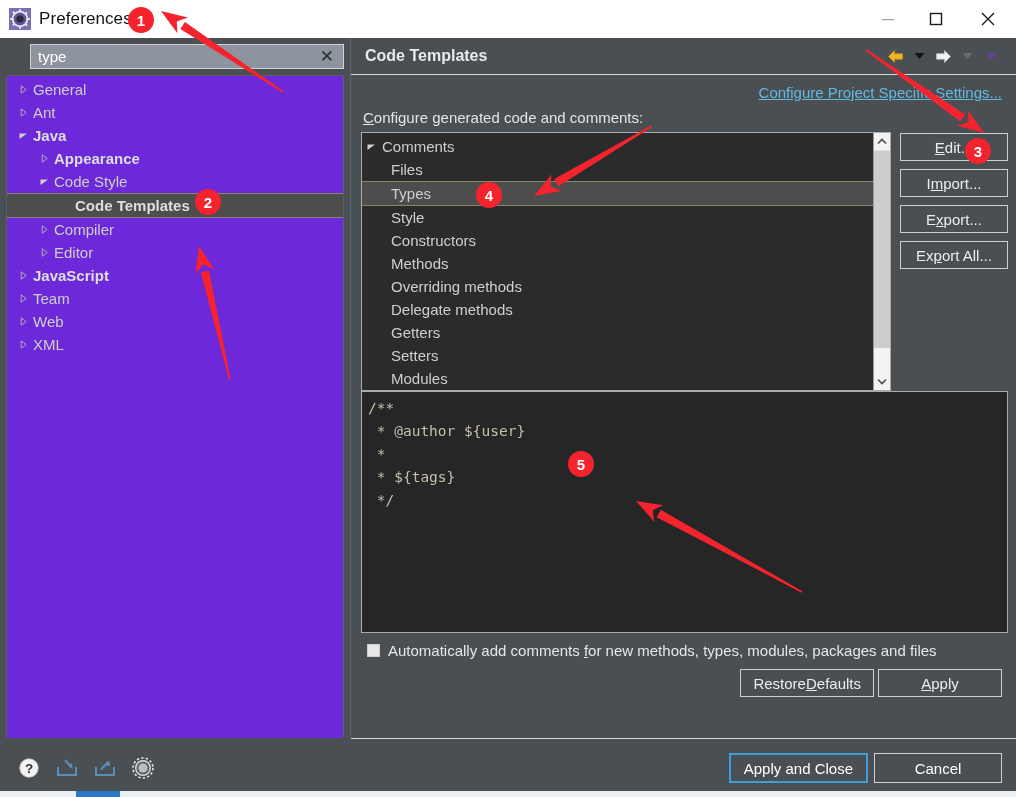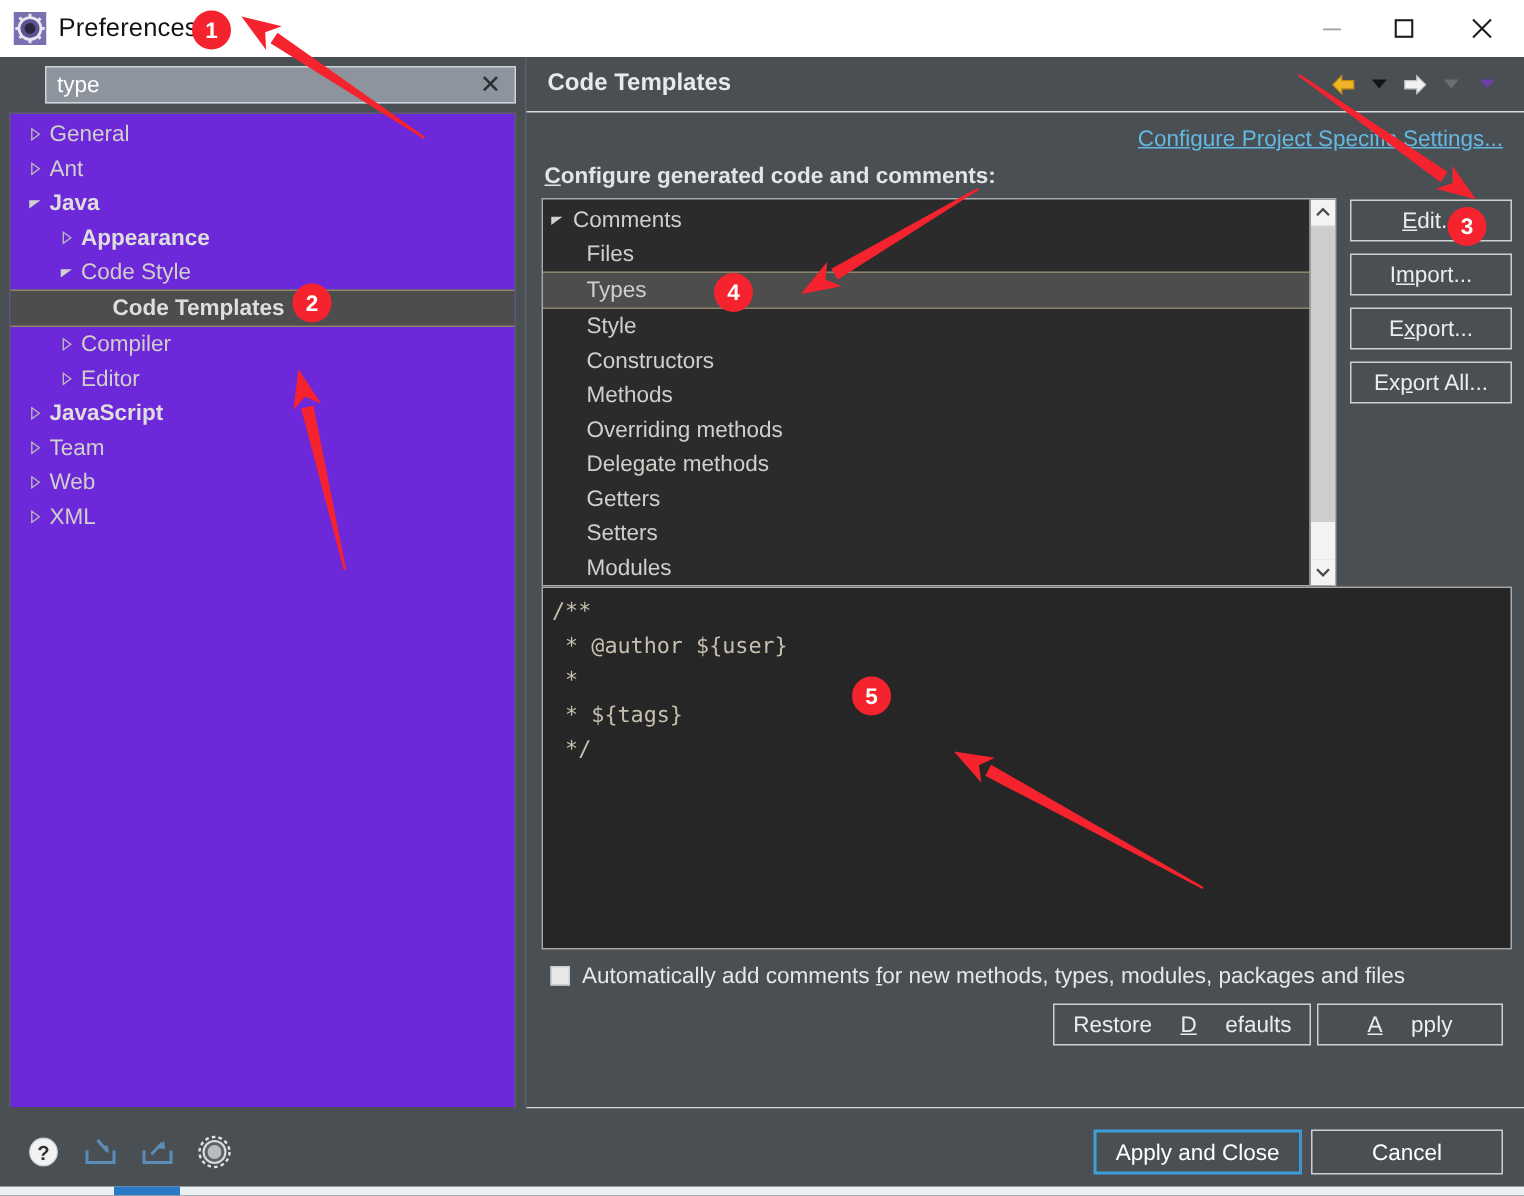--- a/index.html
+++ b/index.html
@@ -197,21 +197,20 @@
   #psl-link {
     color: #63b8e0;
     font-size: 15px;
     text-decoration: underline;
   }
   #cfg-label {
     color: #e4e4e4;
     font-size: 15px;
     padding: 4px 0 6px 2px;
     flex: 0 0 auto;
-    font-weight: bold;
   }
   #cfg-label u { text-decoration: underline; }
 
   #mid-row {
     display: flex;
     flex: 0 0 auto;
     gap: 9px;
     text-align: center;
   }
   #list-box {
@@ -341,21 +340,20 @@
   .abtn {
     height: 28px;
     min-width: 124px;
     background: #4a4f54;
     border: 1px solid #cdd0d3;
     color: #ececec;
     font-size: 15px;
     display:flex; align-items:center; justify-content:center;
     box-sizing: border-box;
     padding: 0 12px;
-    gap: 19px;
   }
   .abtn u { text-decoration: underline; }
 
   
   #footer-rule {
     height: 1px;
     background: #d5d8da;
     flex: 0 0 auto;
     margin-left: 351px;
   }

